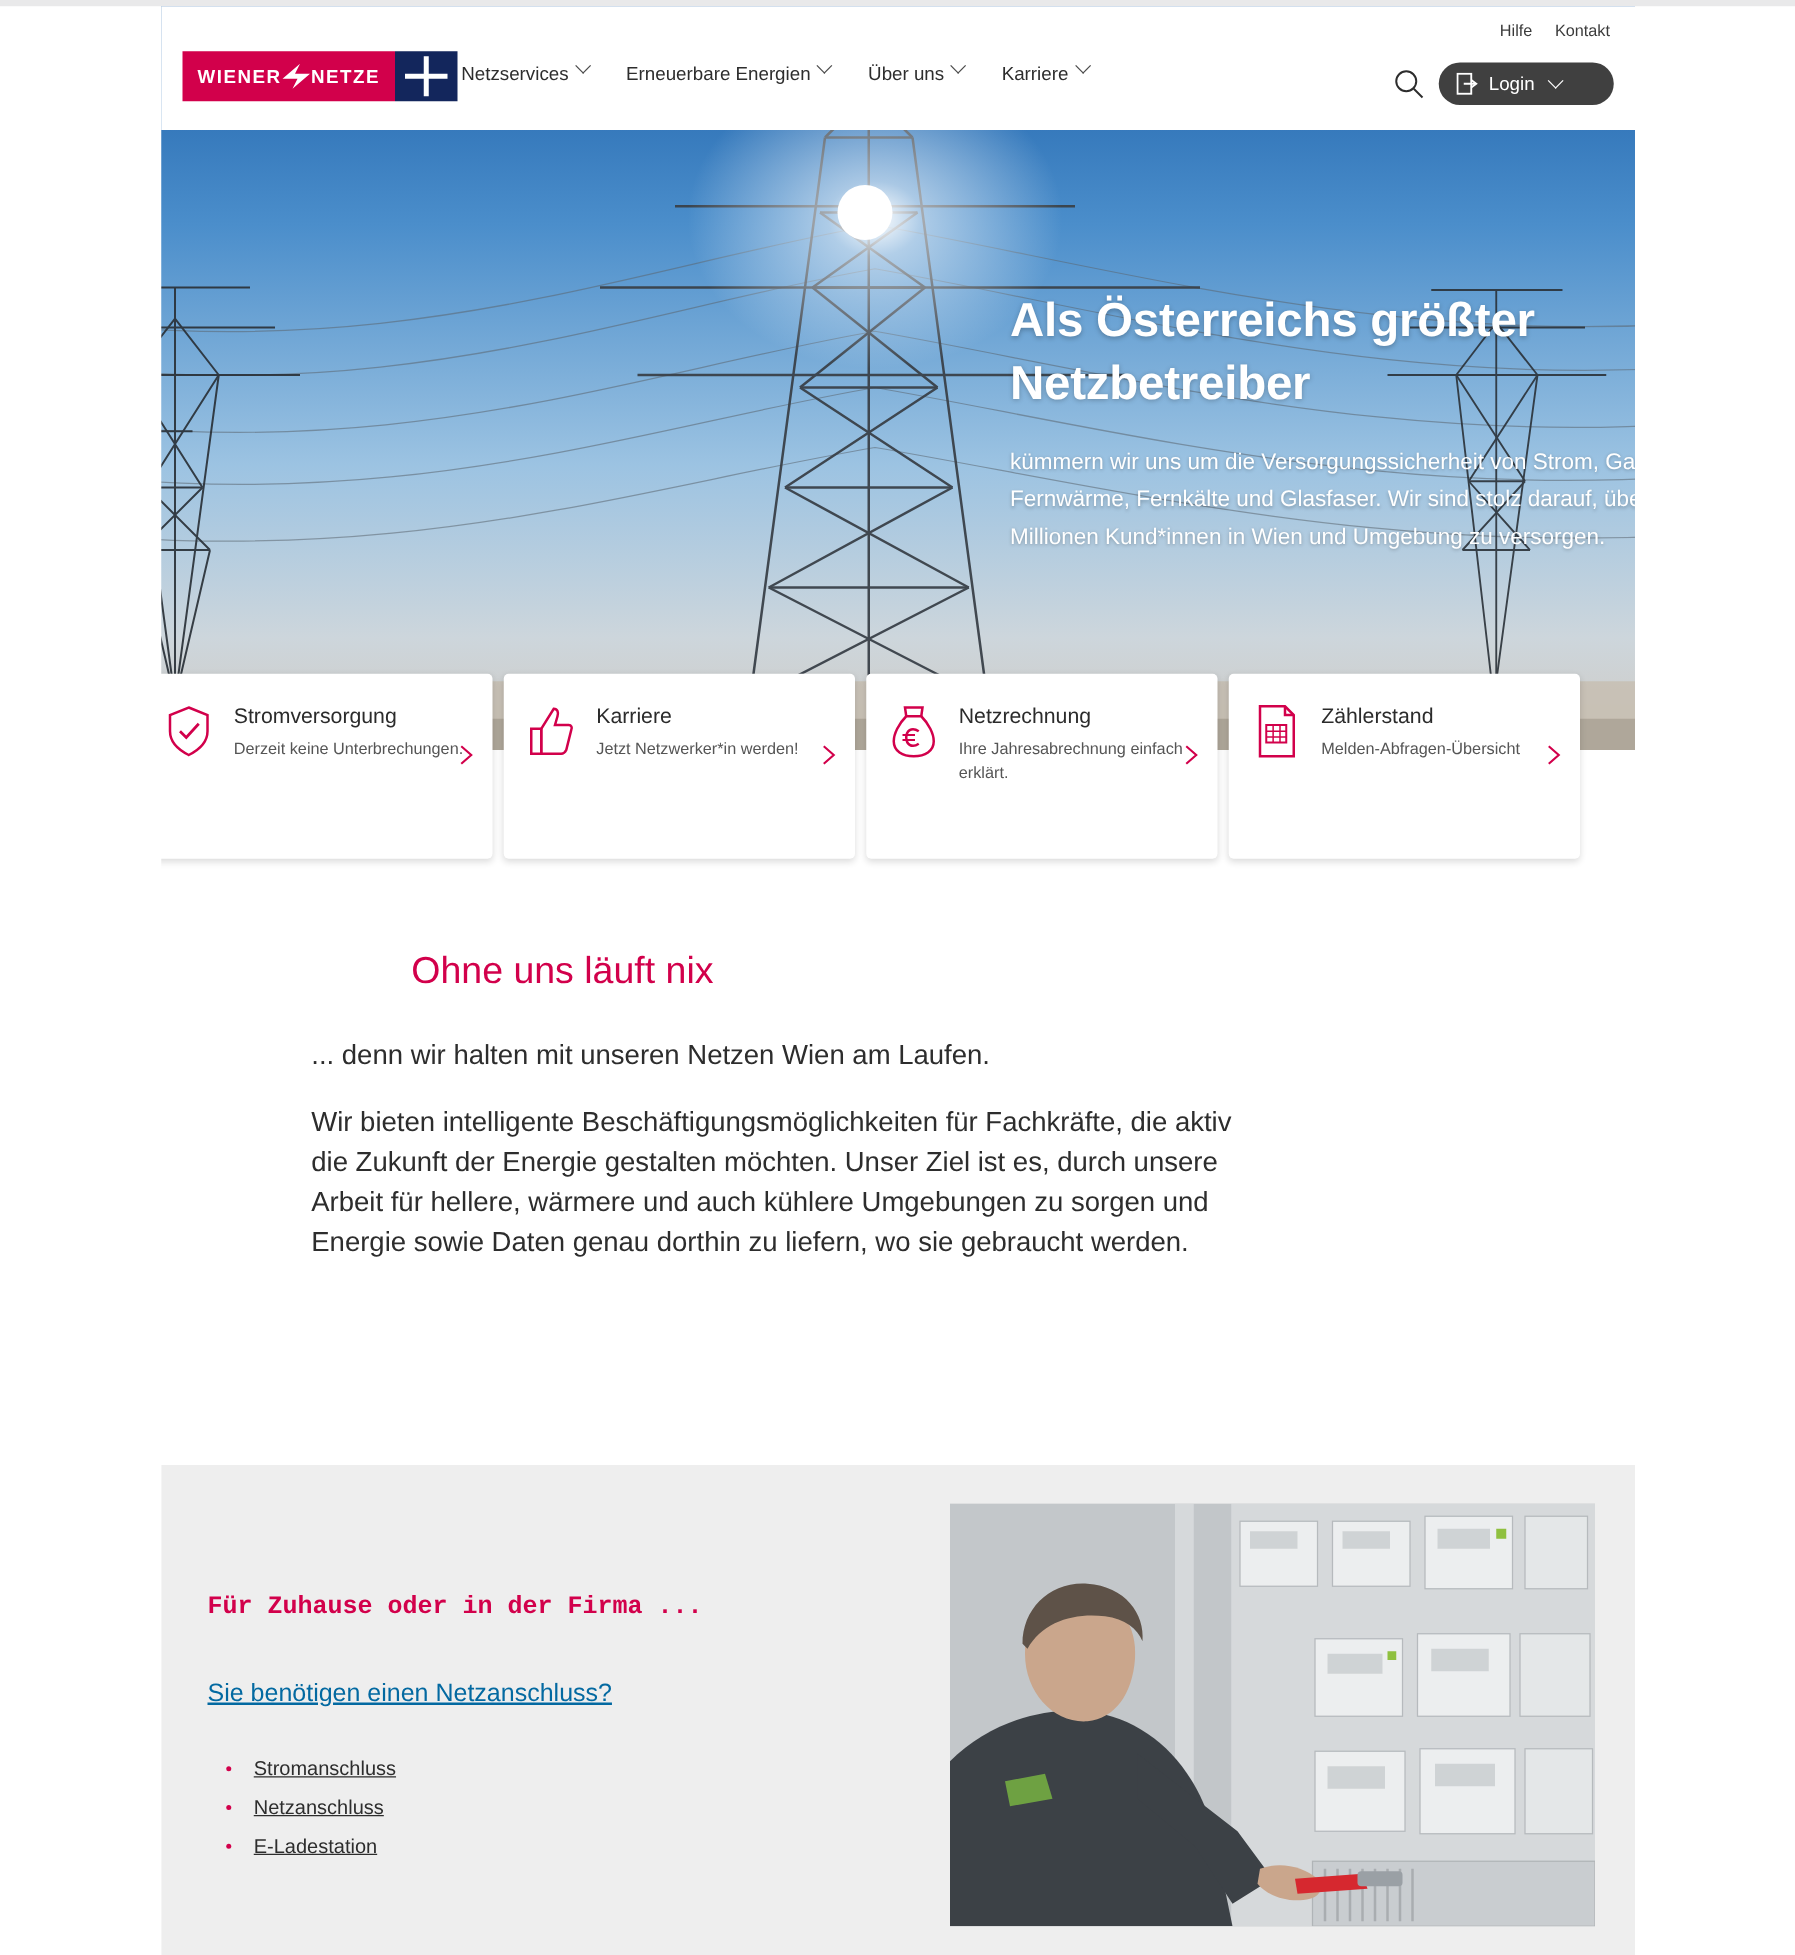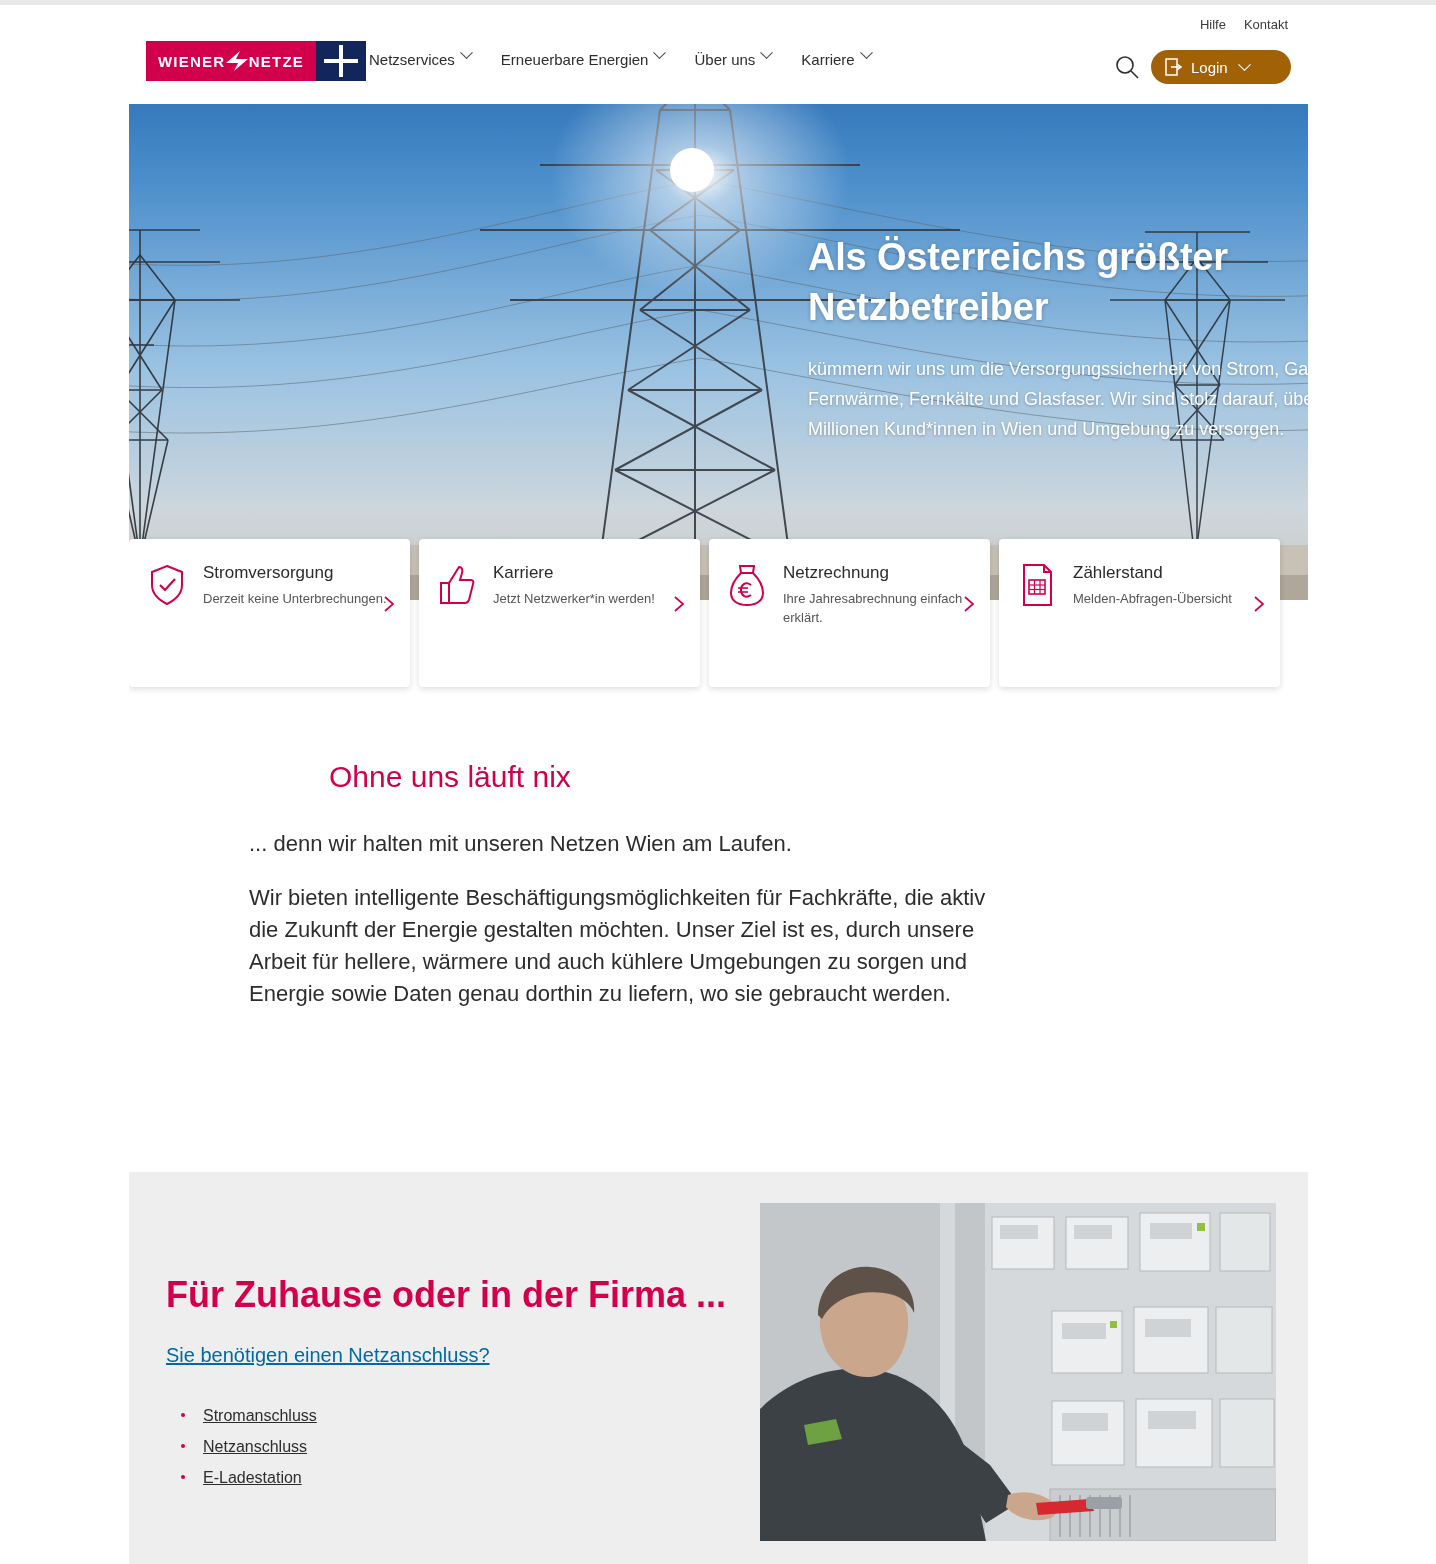--- a/index.html
+++ b/index.html
@@ -80,42 +80,42 @@
     display: flex; gap: 7px;
     font-size: 15px; color: #2d2d2d; cursor: pointer;
   }
   .chev { width: 9px; height: 9px; border-right: 1.6px solid #4a4a4a; border-bottom: 1.6px solid #4a4a4a; transform: rotate(45deg) translate(-2px,-2px); }
 
   .search-btn {
     position: absolute; right: 167px; top: 48px; width: 28px; height: 28px; cursor: pointer;
   }
   .login-btn {
     position: absolute; right: 17px; top: 45px;
-    width: 140px; height: 34px; border-radius: 17px; background: #a16207; color: #fff;
+    width: 140px; height: 34px; border-radius: 17px; background: #404040; color: #fff;
     display: flex; align-items: center; gap: 8px; padding-left: 14px;
     font-size: 15px; cursor: pointer;
   }
   .login-btn .chev-w { width: 9px; height: 9px; border-right: 1.8px solid #fff; border-bottom: 1.8px solid #fff; transform: rotate(45deg) translate(-2px,-2px); margin-left: 4px;}
 
   
   .hero-text {
     position: absolute; left: 808px; top: 232px; width: 560px; z-index: 20; color: #fff;
   }
   .hero-title {
     font-size: 38px; line-height: 50px; font-weight: bold; letter-spacing: -0.2px;
     text-shadow: 0 1px 4px rgba(0,0,0,0.25);
   }
   .hero-sub {
     margin-top: 22px; font-size: 18px; line-height: 30px;
     text-shadow: 0 1px 3px rgba(0,0,0,0.28);
   }
 
   
   .cards {
-    position: absolute; left: 129px; top: 539px; width: 1186px; height: 148px;
+    position: absolute; left: 113px; top: 539px; width: 1186px; height: 148px;
     display: flex; gap: 9px; z-index: 30;
   }
   .card {
     width: 281px; height: 148px; background: #fff; border-radius: 4px;
     box-shadow: 0 2px 6px rgba(0,0,0,0.14);
     position: relative; padding: 24px 18px 0 18px;
     display: flex; gap: 16px;
   }
   .card .card-icon { width: 40px; height: 44px; flex: 0 0 40px; }
   .card .card-body { flex: 1; }
@@ -133,21 +133,21 @@
   }
   .sec1 p.p2 { margin-top: 22px; }
 
   
   .sec2 {
     position: absolute; left: 129px; top: 1172px; width: 1186px; height: 392px;
     background: #eeeeee;
   }
   .sec2 h2 {
     position: absolute; left: 37px; top: 102px;
-    font-size: 36px; color: #d2004b; font-weight: bold;
+    font-size: 20px; color: #d2004b; font-weight: bold; font-family: Liberation Mono, monospace;
   }
   .sec2 .lead {
     position: absolute; left: 37px; top: 172px;
     font-size: 20px; color: #0369a1; text-decoration: underline;
   }
   .sec2 ul {
     position: absolute; left: 48px; top: 228px; list-style: none;
   }
   .sec2 ul li {
     font-size: 16px; line-height: 31px; position: relative; padding-left: 26px;

